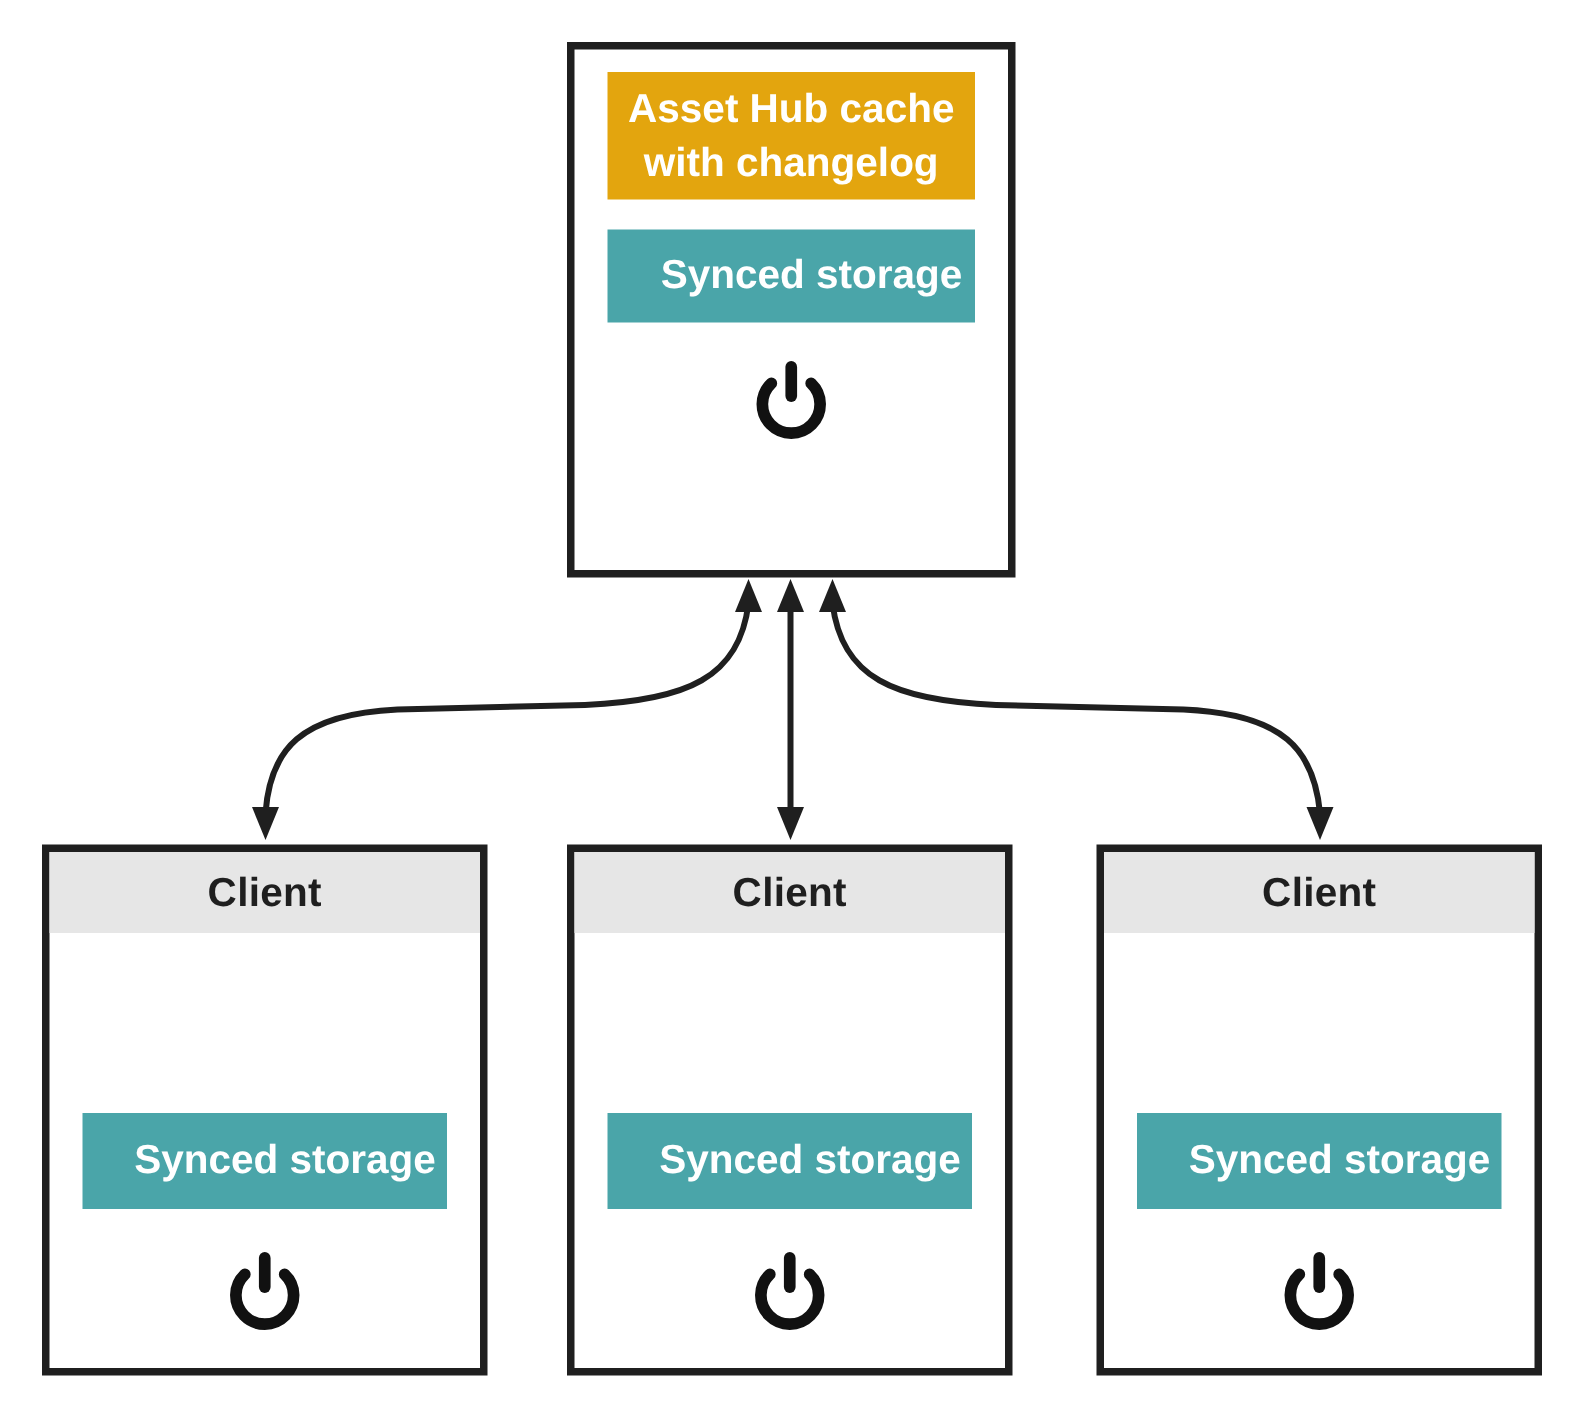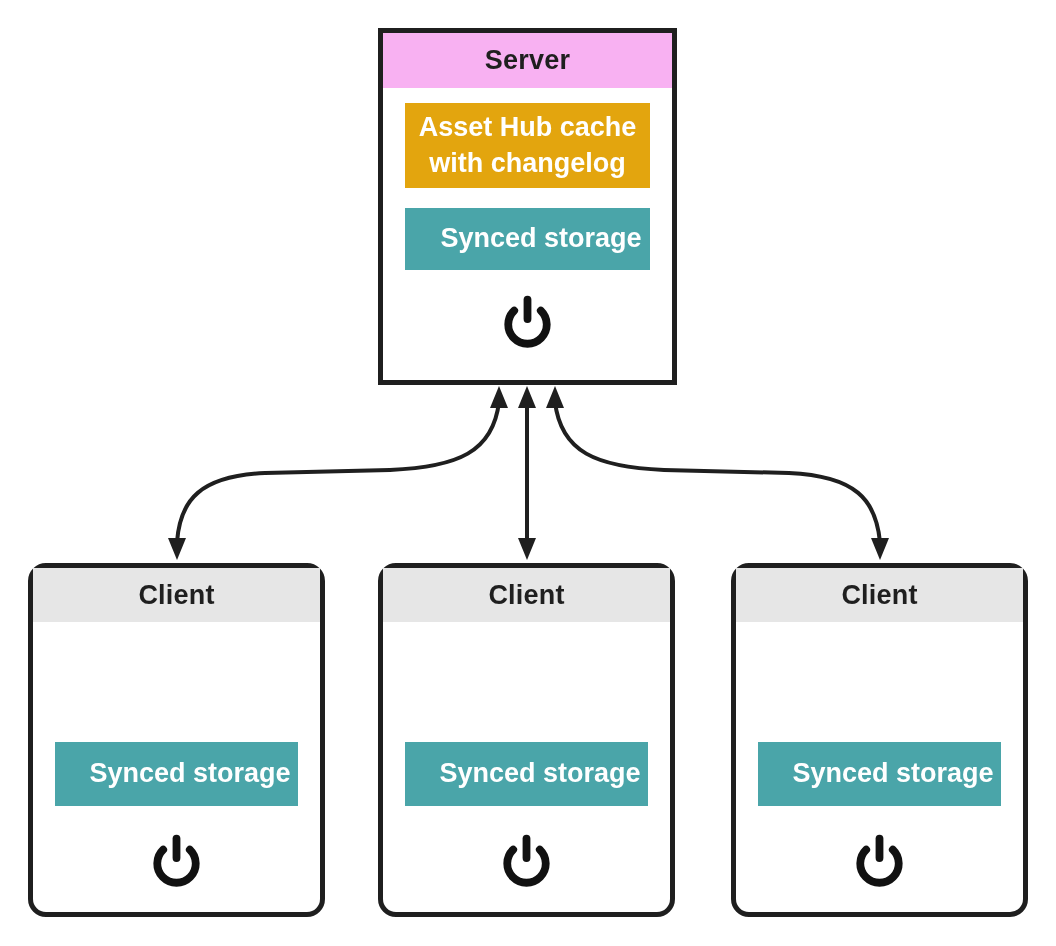--- a/index.html
+++ b/index.html
@@ -38,21 +38,21 @@
     box-sizing: border-box;
     border: 5px solid var(--border, #1f1f1f);
     background: #ffffff;
   }
   .node-server {
     left: 378px;
     top: 28px;
     width: 299px;
     height: 357px;
   }
-  .node-client { top: 563px; width: 297px; height: 354px; border-radius: 18px; }
+  .node-client { top: 563px; width: 297px; height: 354px; }
   .node-client-1 { left: 28px; }
   .node-client-2 { left: 378px; }
   .node-client-3 { left: 731px; }
   .node-header {
     height: 55px;
     display: flex;
     align-items: center;
     justify-content: center;
     font-size: 27px;
     font-weight: bold;
@@ -120,21 +120,20 @@
     <path class="head" d="M 499 386 L 490 408 L 508 408 Z"></path>
     <path class="head" d="M 527 386 L 518 408 L 536 408 Z"></path>
     <path class="head" d="M 555 386 L 546 408 L 564 408 Z"></path>
 
     <path class="head" d="M 177 560 L 168 538 L 186 538 Z"></path>
     <path class="head" d="M 527 560 L 518 538 L 536 538 Z"></path>
     <path class="head" d="M 880 560 L 871 538 L 889 538 Z"></path>
   </svg>
 
   <div class="node node-server">
-    <div class="node-header pink">Server</div>
     <div class="node-body">
       <div class="chip orange">Asset Hub cache with changelog</div>
       <div class="chip teal">Synced storage</div>
       <div class="power">
         <svg viewBox="0 0 24 24" fill="none" stroke-width="3.4" stroke-linecap="round">
           <path d="M17.8 6.8 a8.4 8.4 0 1 1 -11.6 0"></path>
           <line x1="12" y1="2" x2="12" y2="10.5"></line>
         </svg>
       </div>
     </div>

